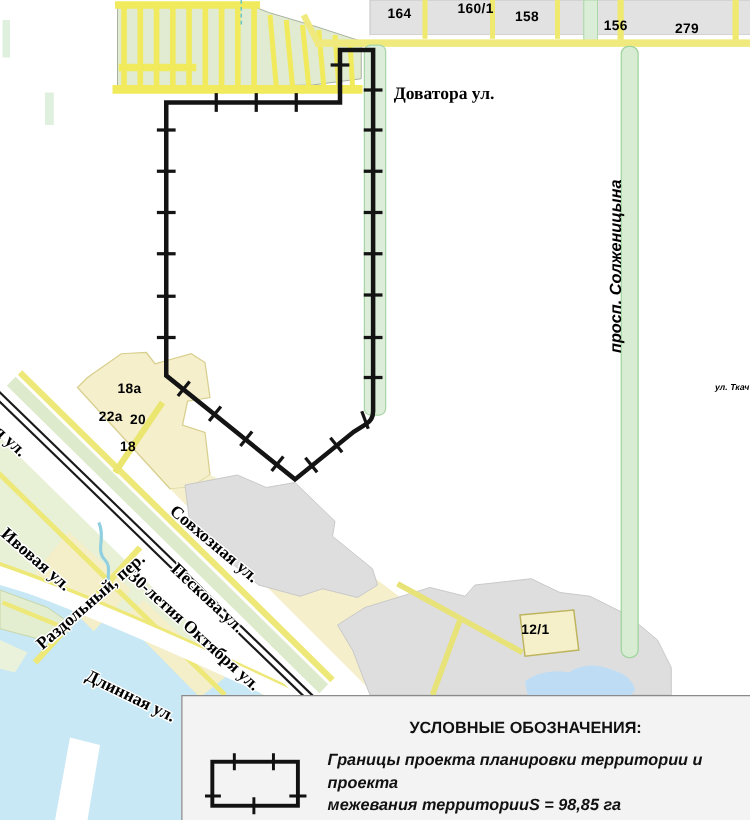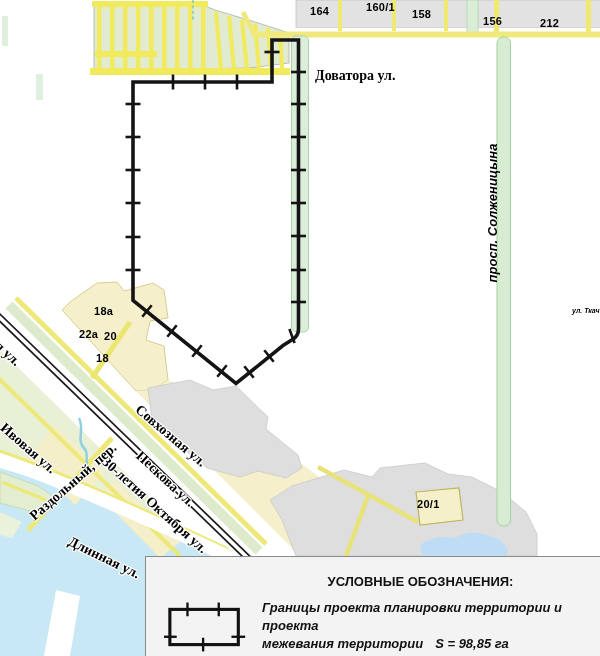--- a/index.html
+++ b/index.html
@@ -16,21 +16,21 @@
   #solzhenitsyn-label{left:414px;top:204px;width:160px;height:18px;text-align:center;
           transform:rotate(-90deg);font-size:13px;}
   #tkacheva-label{left:572px;top:307px;font-size:7px;}
   #legend{position:absolute;left:145px;top:556px;width:470px;height:110px;z-index:10;
           background:#F3F3F3;border:1.5px solid #8a8a8a;box-sizing:border-box;}
   #legend-title{margin-top:17px;text-align:center;font-size:13px;font-weight:bold;color:#111;
           width:549px;}
   #legend-row{display:flex;align-items:flex-start;margin-top:10px;margin-left:18px;}
   #legend-text{margin-left:14px;font-size:13px;font-weight:bold;font-style:italic;
           color:#111;line-height:18px;}
-  #legend-area{margin-left:12px;}
+  #legend-area{}
 </style>
 </head>
 <body>
 
 <div id="stage">
 
   <svg id="map-svg" width="600" height="656" viewBox="0 0 600 656">
 
     <g>
       <polygon points="0,468 40,480 90,498 140,520 200,548 245,570 252,656 0,656" fill="#C7E8F4"></polygon>
@@ -170,26 +170,26 @@
   <div class="lbl street rot" style="left:104px;top:452px;transform:rotate(42deg);">30-летия Октября ул.</div>
   <div class="lbl street rot" style="left:32px;top:510px;transform:rotate(-41deg);">Раздольный, пер.</div>
   <div class="lbl street rot" style="left:2px;top:418px;transform:rotate(41deg);">Ивовая ул.</div>
   <div class="lbl street rot" style="left:69px;top:533px;transform:rotate(26deg);">Длинная ул.</div>
   <div class="lbl street rot" style="left:-3px;top:336px;transform:rotate(43deg);">я ул.</div>
 
   <div class="lbl parcel" style="left:310px;top:5px;">164</div>
   <div class="lbl parcel" style="left:366px;top:1px;">160/1</div>
   <div class="lbl parcel" style="left:412px;top:8px;">158</div>
   <div class="lbl parcel" style="left:483px;top:15px;">156</div>
-  <div class="lbl parcel" style="left:540px;top:17px;">212</div>
+  <div class="lbl parcel" style="left:540px;top:17px;">279</div>
   <div class="lbl parcel" style="left:94px;top:305px;text-align:right;">18а</div>
   <div class="lbl parcel" style="left:79px;top:328px;">22а</div>
   <div class="lbl parcel" style="left:104px;top:330px;text-align:right;">20</div>
   <div class="lbl parcel" style="left:96px;top:352px;">18</div>
-  <div class="lbl parcel" style="left:417px;top:498px;">20/1</div>
+  <div class="lbl parcel" style="left:417px;top:498px;">12/1</div>
 
   <div id="legend">
     <div id="legend-title">УСЛОВНЫЕ ОБОЗНАЧЕНИЯ:</div>
     <div id="legend-row">
       <svg width="86" height="56" viewBox="0 0 86 56">
         <rect x="6" y="10" width="70" height="36" fill="none" stroke="#111" stroke-width="3.2"></rect>
         <g stroke="#111" stroke-width="2.4">
           <line x1="24" y1="3" x2="24" y2="17"></line>
           <line x1="56" y1="3" x2="56" y2="17"></line>
           <line x1="40" y1="39" x2="40" y2="53"></line>

